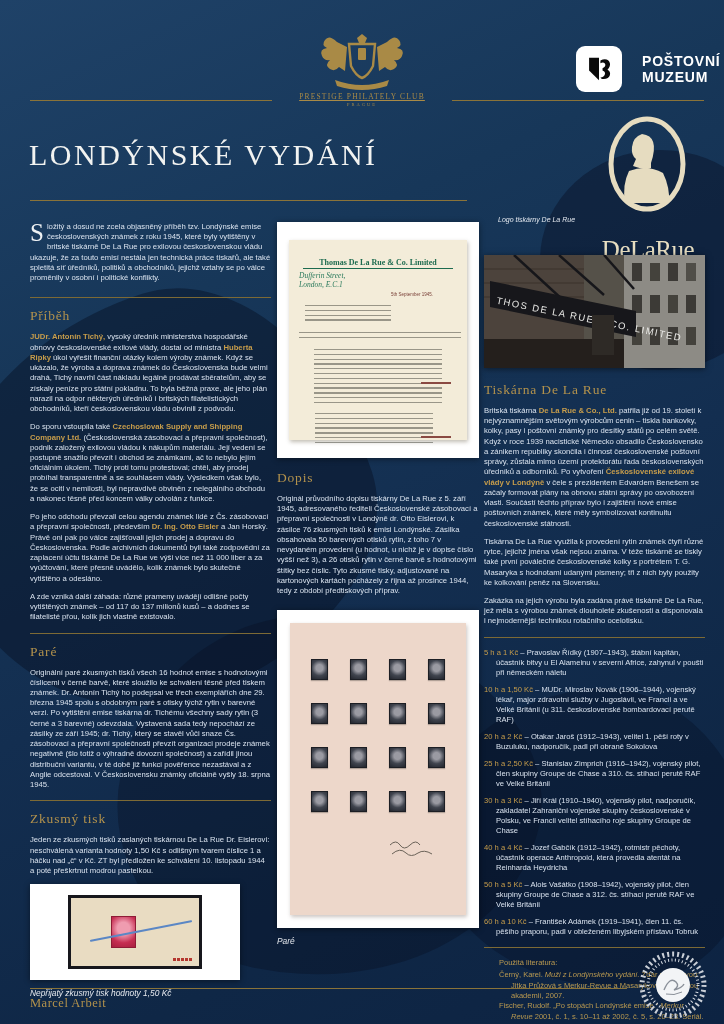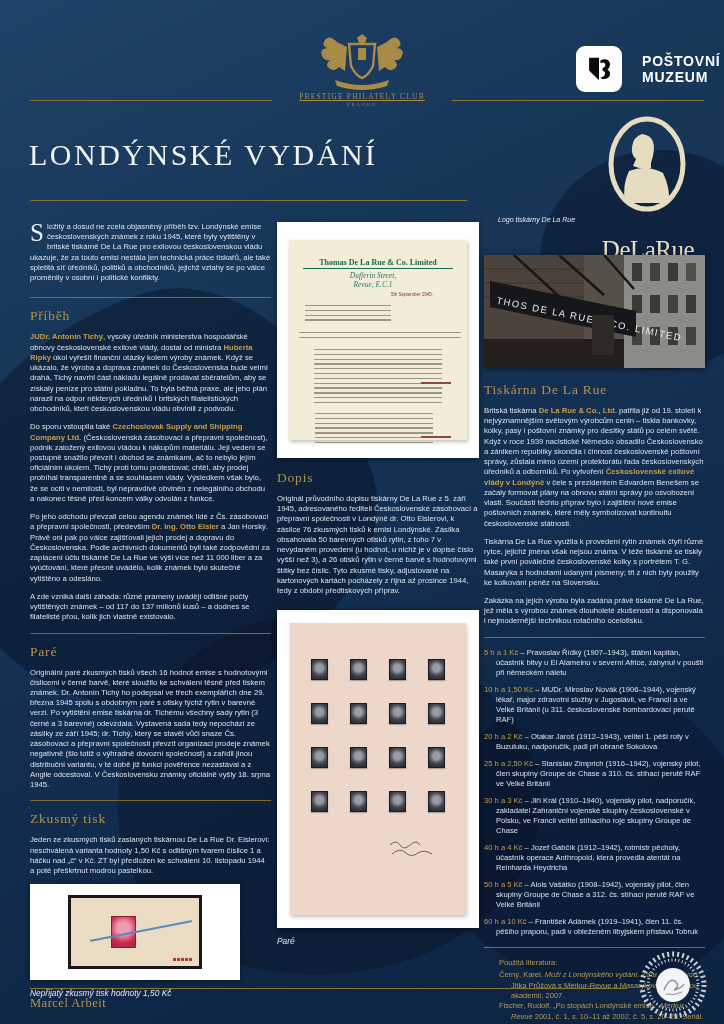--- a/index.html
+++ b/index.html
@@ -50,21 +50,21 @@
   .s-it { font-style:italic; }
   .dropcap { float:left; font-family:"Liberation Serif",serif; font-size:25px; line-height:20px; color:#eef1f3; margin:1px 3px 0 0; }
   .divider { height:1px; background:#7d6a35; margin:10px 0; }
   h2.sec { font-family:"Liberation Serif",serif; font-weight:400; font-size:13.5px; letter-spacing:.8px; color:#b3924c; margin:4px 0 8px 0; }
 
   
   .mat { background:#ffffff; box-shadow:0 1px 6px rgba(0,0,0,.45); }
   .letter-mat { width:202px; height:236px; padding:18px 12px; margin-bottom:12px; }
   .letter-paper { width:100%; height:100%; background:#f3ecd9; box-shadow:1px 2px 4px rgba(80,70,40,.35); padding:12px 10px 0 10px; position:relative; }
   .lh-company { text-align:center; font-family:"Liberation Serif",serif; font-weight:bold; font-size:8px; color:#1d6b4f; border-bottom:1px solid #1d6b4f; padding-bottom:1px; margin:6px 4px 2px 4px; }
-  .lh-street, .lh-city { text-align:center; font-family:"Liberation Serif",serif; font-style:italic; font-size:7.5px; color:#2a7a5c; margin-right:10px; }
+  .lh-street, .lh-city { text-align:left; font-family:"Liberation Serif",serif; font-style:italic; font-size:7.5px; color:#2a7a5c; margin-right:10px; }
   .lh-date { text-align:right; font-size:4.5px; color:#7a4038; margin:3px 24px 8px 0; }
   .tw { background-image:repeating-linear-gradient(#4f4f46 0 1.3px, transparent 1.3px 4.8px); opacity:.55; }
   .tw-addr { width:86px; height:19px; margin:0 0 8px 6px; }
   .tw-para { width:162px; height:9px; margin:0 auto 8px auto; }
   .tw-tab1 { width:128px; height:56px; margin:0 auto 8px auto; }
   .tw-tab2 { width:118px; height:34px; margin:0 0 4px 16px; }
   .tw-total { width:30px; height:2px; background:#8a4a42; position:absolute; right:16px; }
 
   .photo-mat { width:221px; height:113px; margin-bottom:14px; box-shadow:0 1px 6px rgba(0,0,0,.5); }
 
@@ -178,21 +178,21 @@
       </div>
     </div>
     <div class="caption">Nepřijatý zkusmý tisk hodnoty 1,50 Kč</div>
   </div>
 
   <div class="col col-mid">
     <div class="mat letter-mat">
       <div class="letter-paper">
         <div class="lh-company">Thomas De La Rue &amp; Co. Limited</div>
         <div class="lh-street">Dufferin Street,</div>
-        <div class="lh-city">Revue, E.C.1</div>
+        <div class="lh-city">London, E.C.1</div>
         <div class="lh-date">5th September 1945.</div>
         <div class="tw tw-addr"></div>
         <div class="tw tw-para"></div>
         <div class="tw tw-tab1"></div>
         <div class="tw-total" style="top:142px;"></div>
         <div class="tw tw-tab2"></div>
         <div class="tw-total" style="top:196px;"></div>
       </div>
     </div>
 

